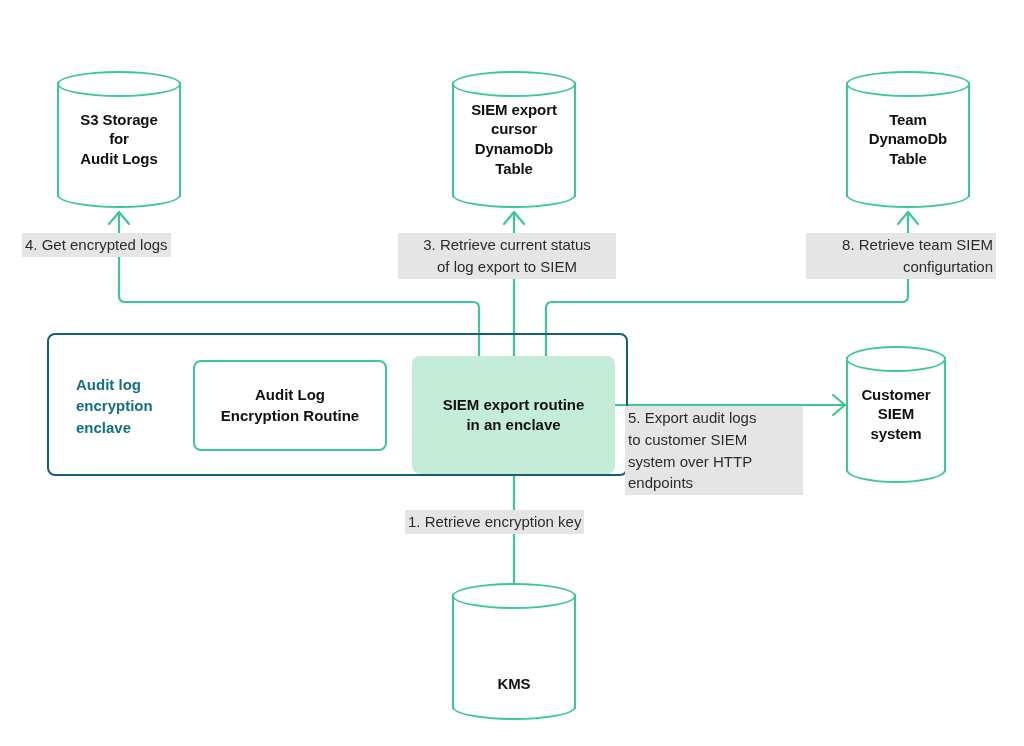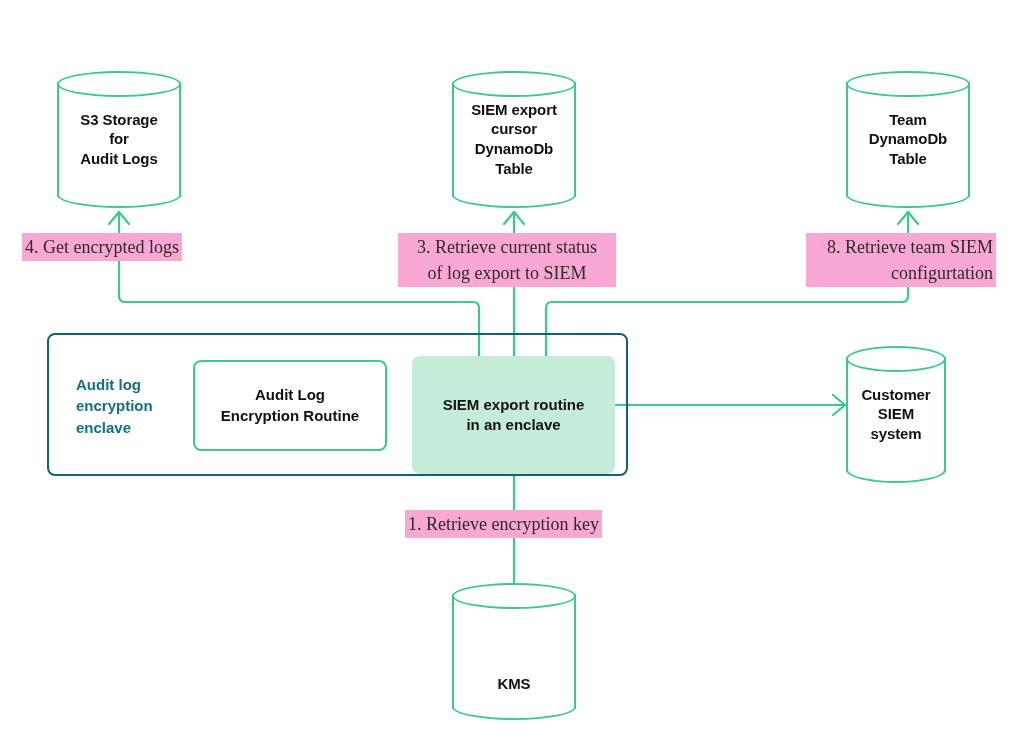--- a/index.html
+++ b/index.html
@@ -143,28 +143,27 @@
     top: 340px;
     width: 203px;
     height: 118px;
     border: none;
     background: #c4ecd8;
   }
 
   
   .step-label {
     position: absolute;
-    font-size: 18px;
+    font-size: 15px;
     line-height: 1.45;
     color: #2b2b2b;
-    background: #f9a8d4;
+    background: #e5e5e5;
     white-space: pre-line;
     z-index: 8;
     padding: 1px 3px;
-    font-family: Liberation Serif, serif;
   }
   #label-step-1 { left: 405px; top: 494px; text-align: left; }
   #label-step-2 { left: 806px; top: 217px; width: 184px; text-align: right; }
   #label-step-3 { left: 398px; top: 217px; width: 212px; text-align: center; }
   #label-step-4 { left: 22px;  top: 217px; text-align: left; }
   #label-step-5 { left: 625px; top: 390px; width: 172px; text-align: left; }
 </style>
 </head>
 <body>
 
@@ -248,14 +247,18 @@
 
   <div class="routine-box" id="routine-siem-export">SIEM export routine
 in an enclave</div>
 
   <div class="step-label" id="label-step-1">1. Retrieve encryption key</div>
   <div class="step-label" id="label-step-2">8. Retrieve team SIEM
 configurtation</div>
   <div class="step-label" id="label-step-3">3. Retrieve current status
 of log export to SIEM</div>
   <div class="step-label" id="label-step-4">4. Get encrypted logs</div>
+  <div class="step-label" id="label-step-5">5. Export audit logs
+to customer SIEM
+system over HTTP
+endpoints</div>
 
 </div>
 
 </body></html>

